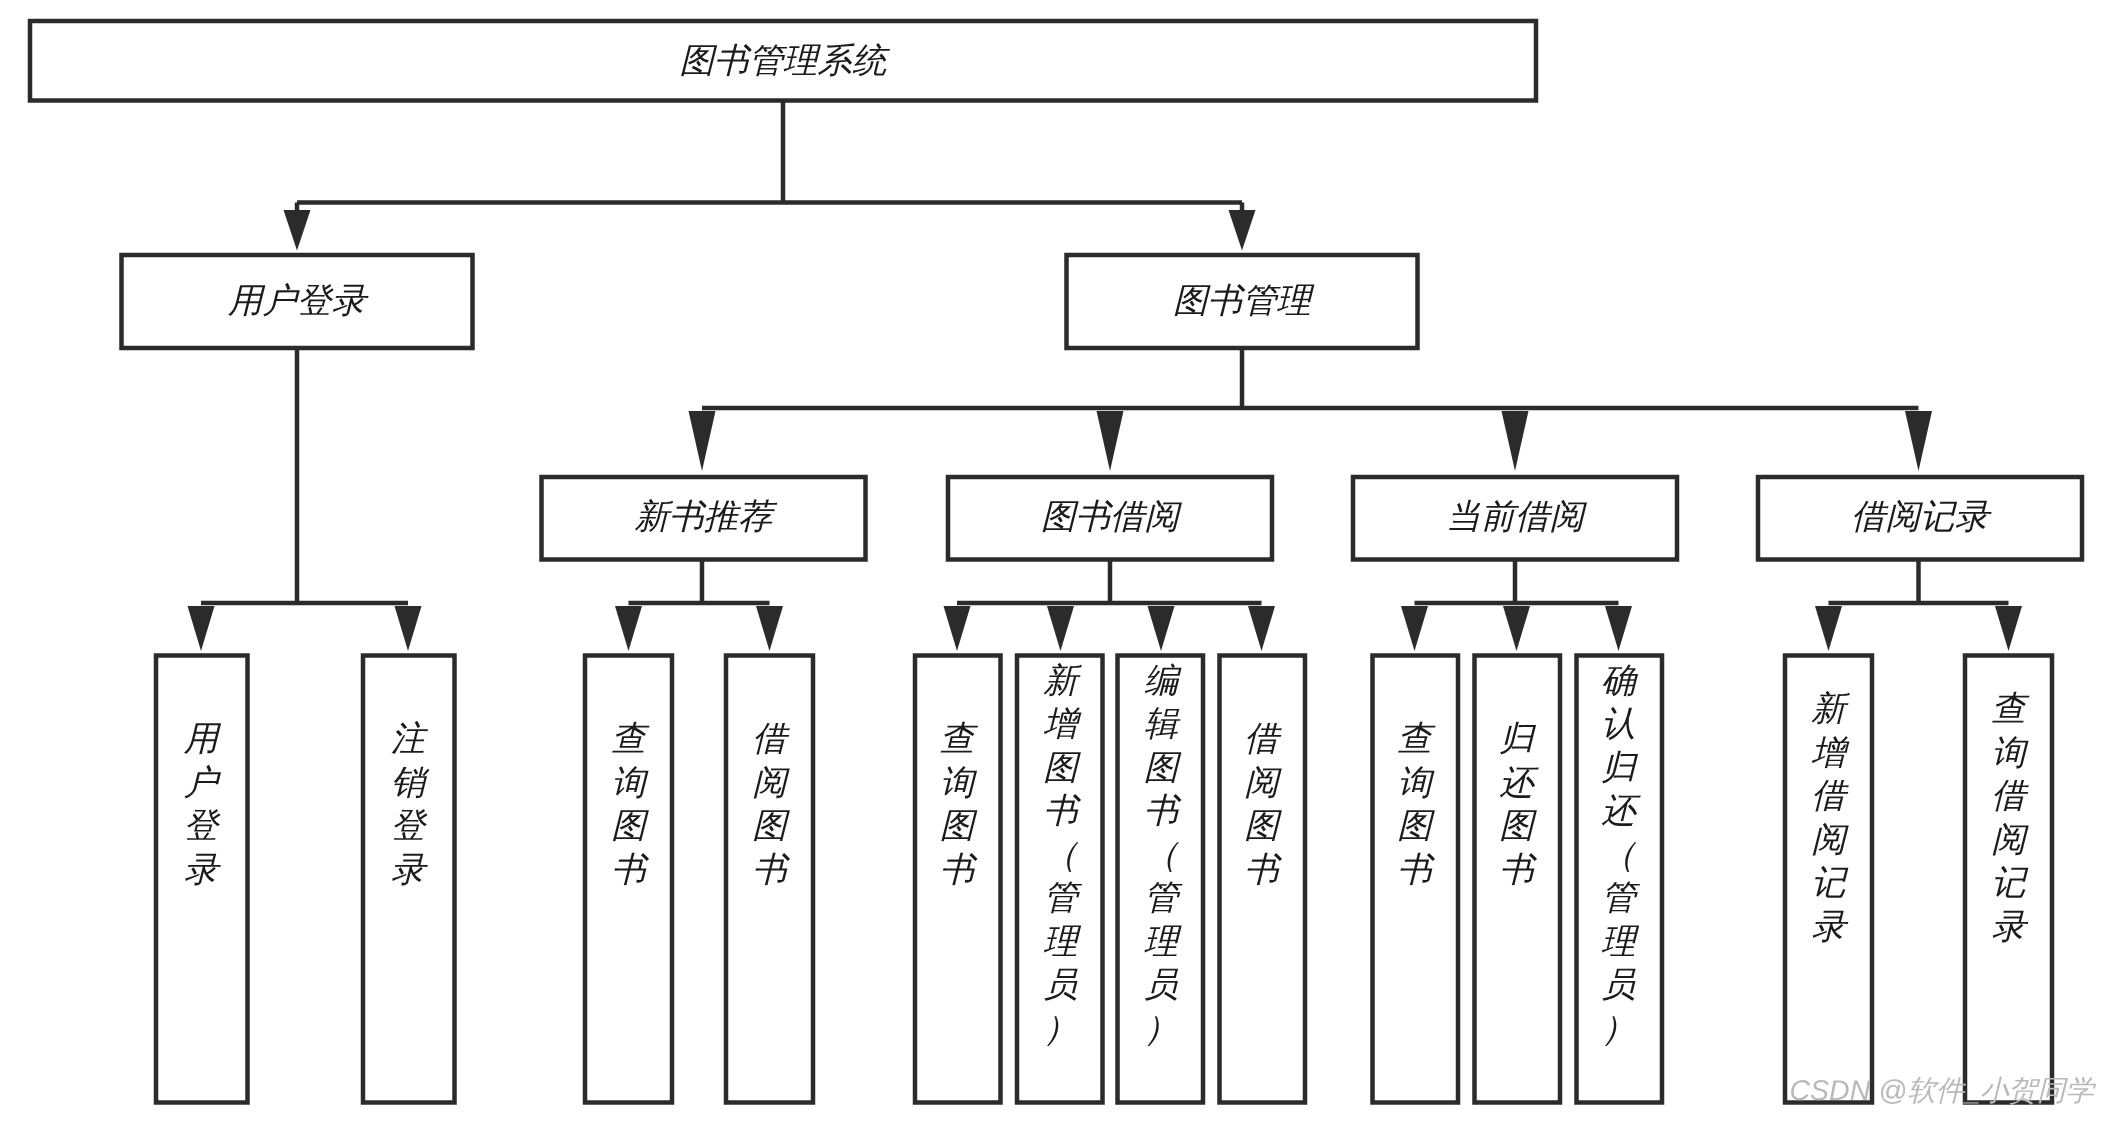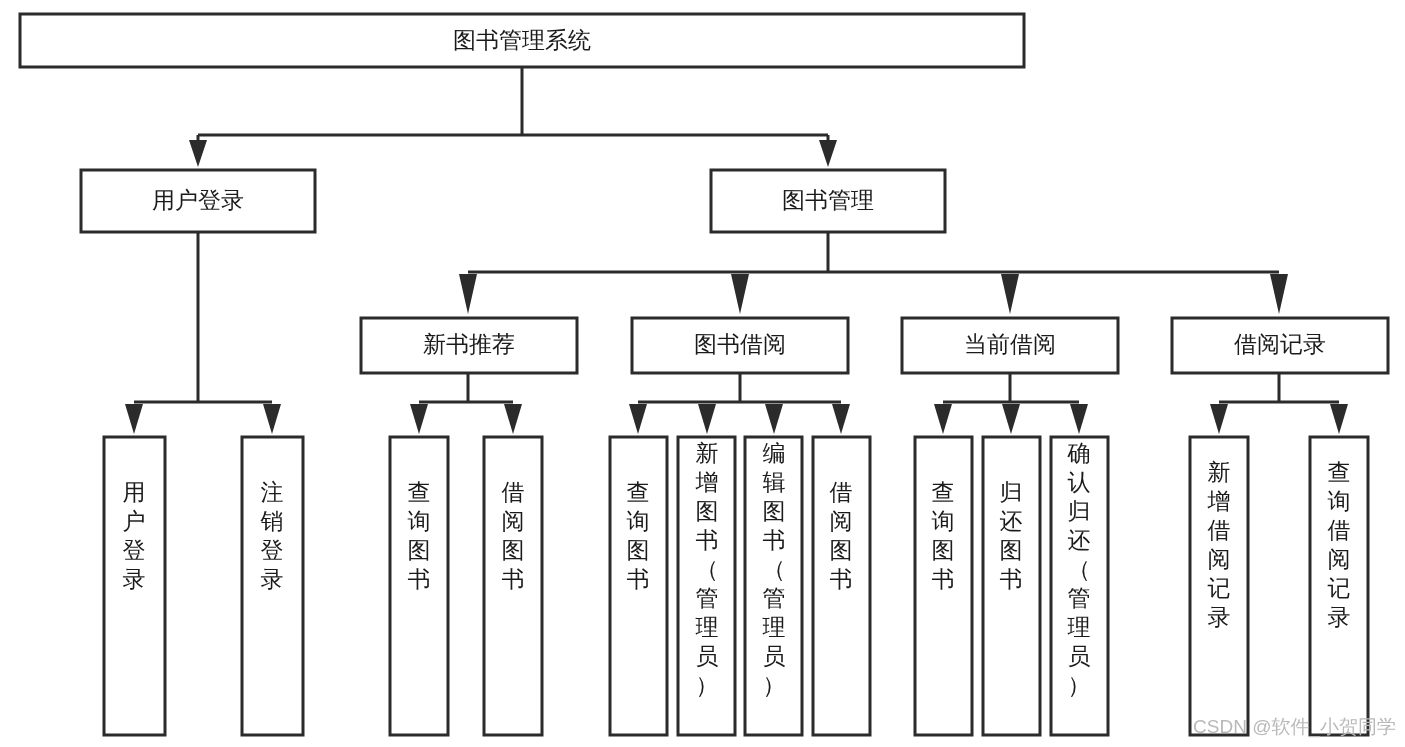--- a/index.html
+++ b/index.html
@@ -10,20 +10,21 @@
   body {
     width: 1405px;
     height: 747px;
     font-family: "Liberation Sans", "DejaVu Sans", sans-serif;
     overflow: hidden;
   }
   #diagram-root {
     position: relative;
     width: 1190px;
     height: 747px;
+    font-style: italic;
   }
   svg.diagram {
     position: absolute;
     top: 0;
     left: 0;
     width: 1405px;
     height: 747px;
     display: block;
   }
   .node-rect {

